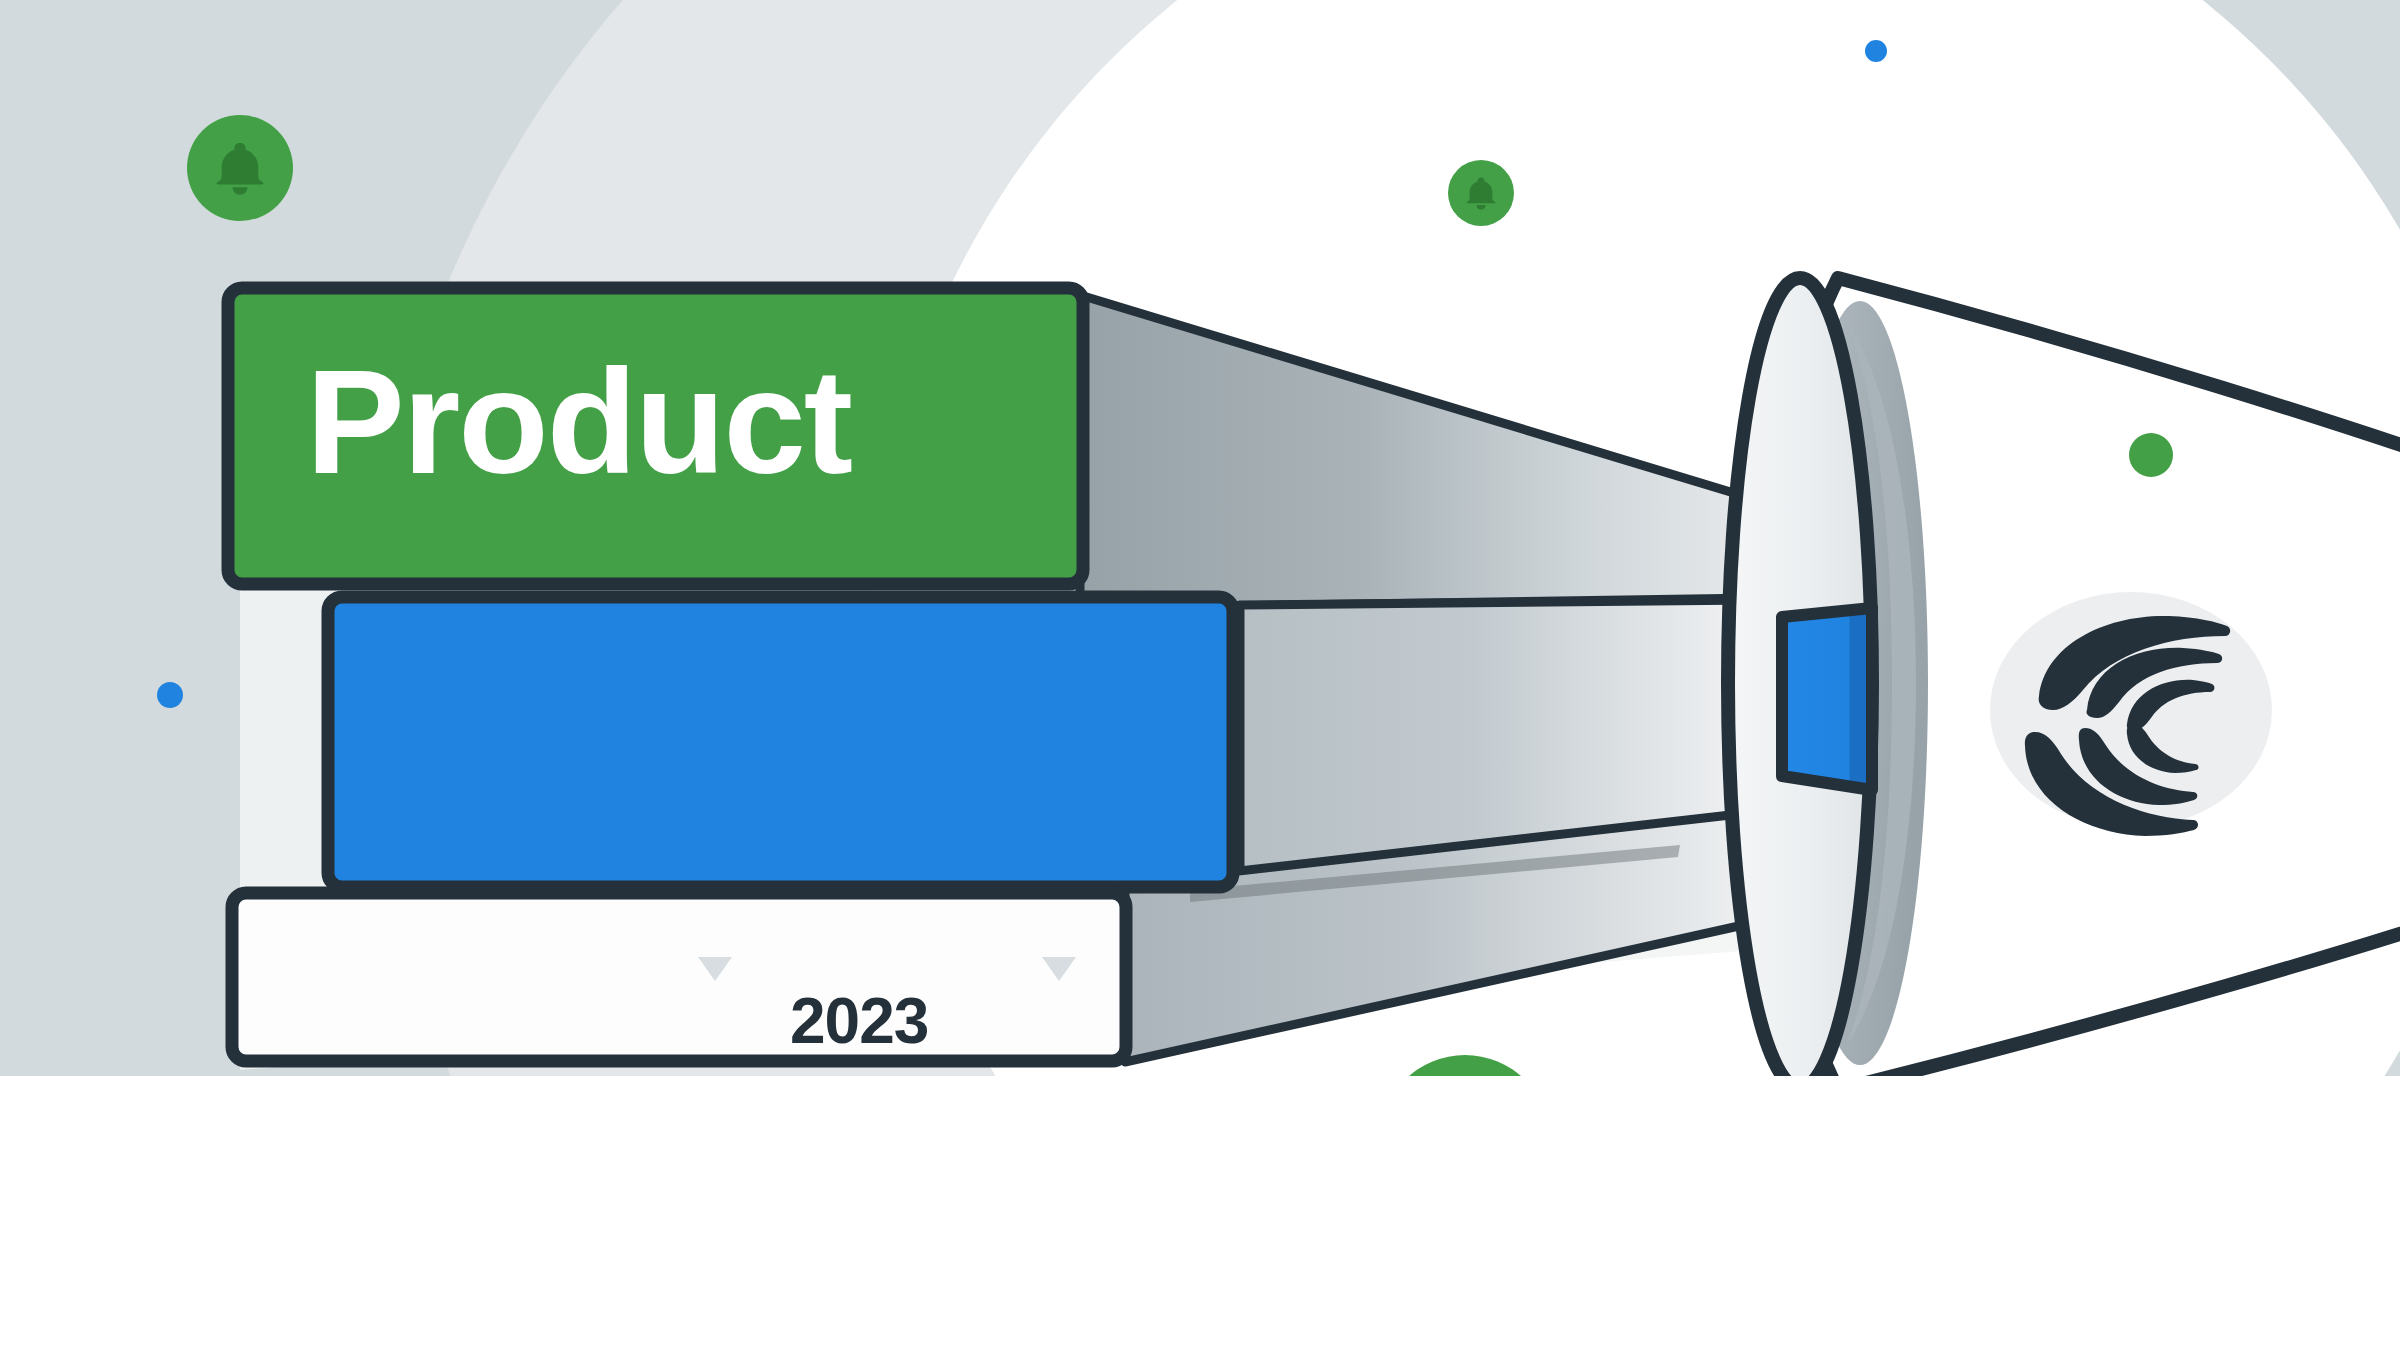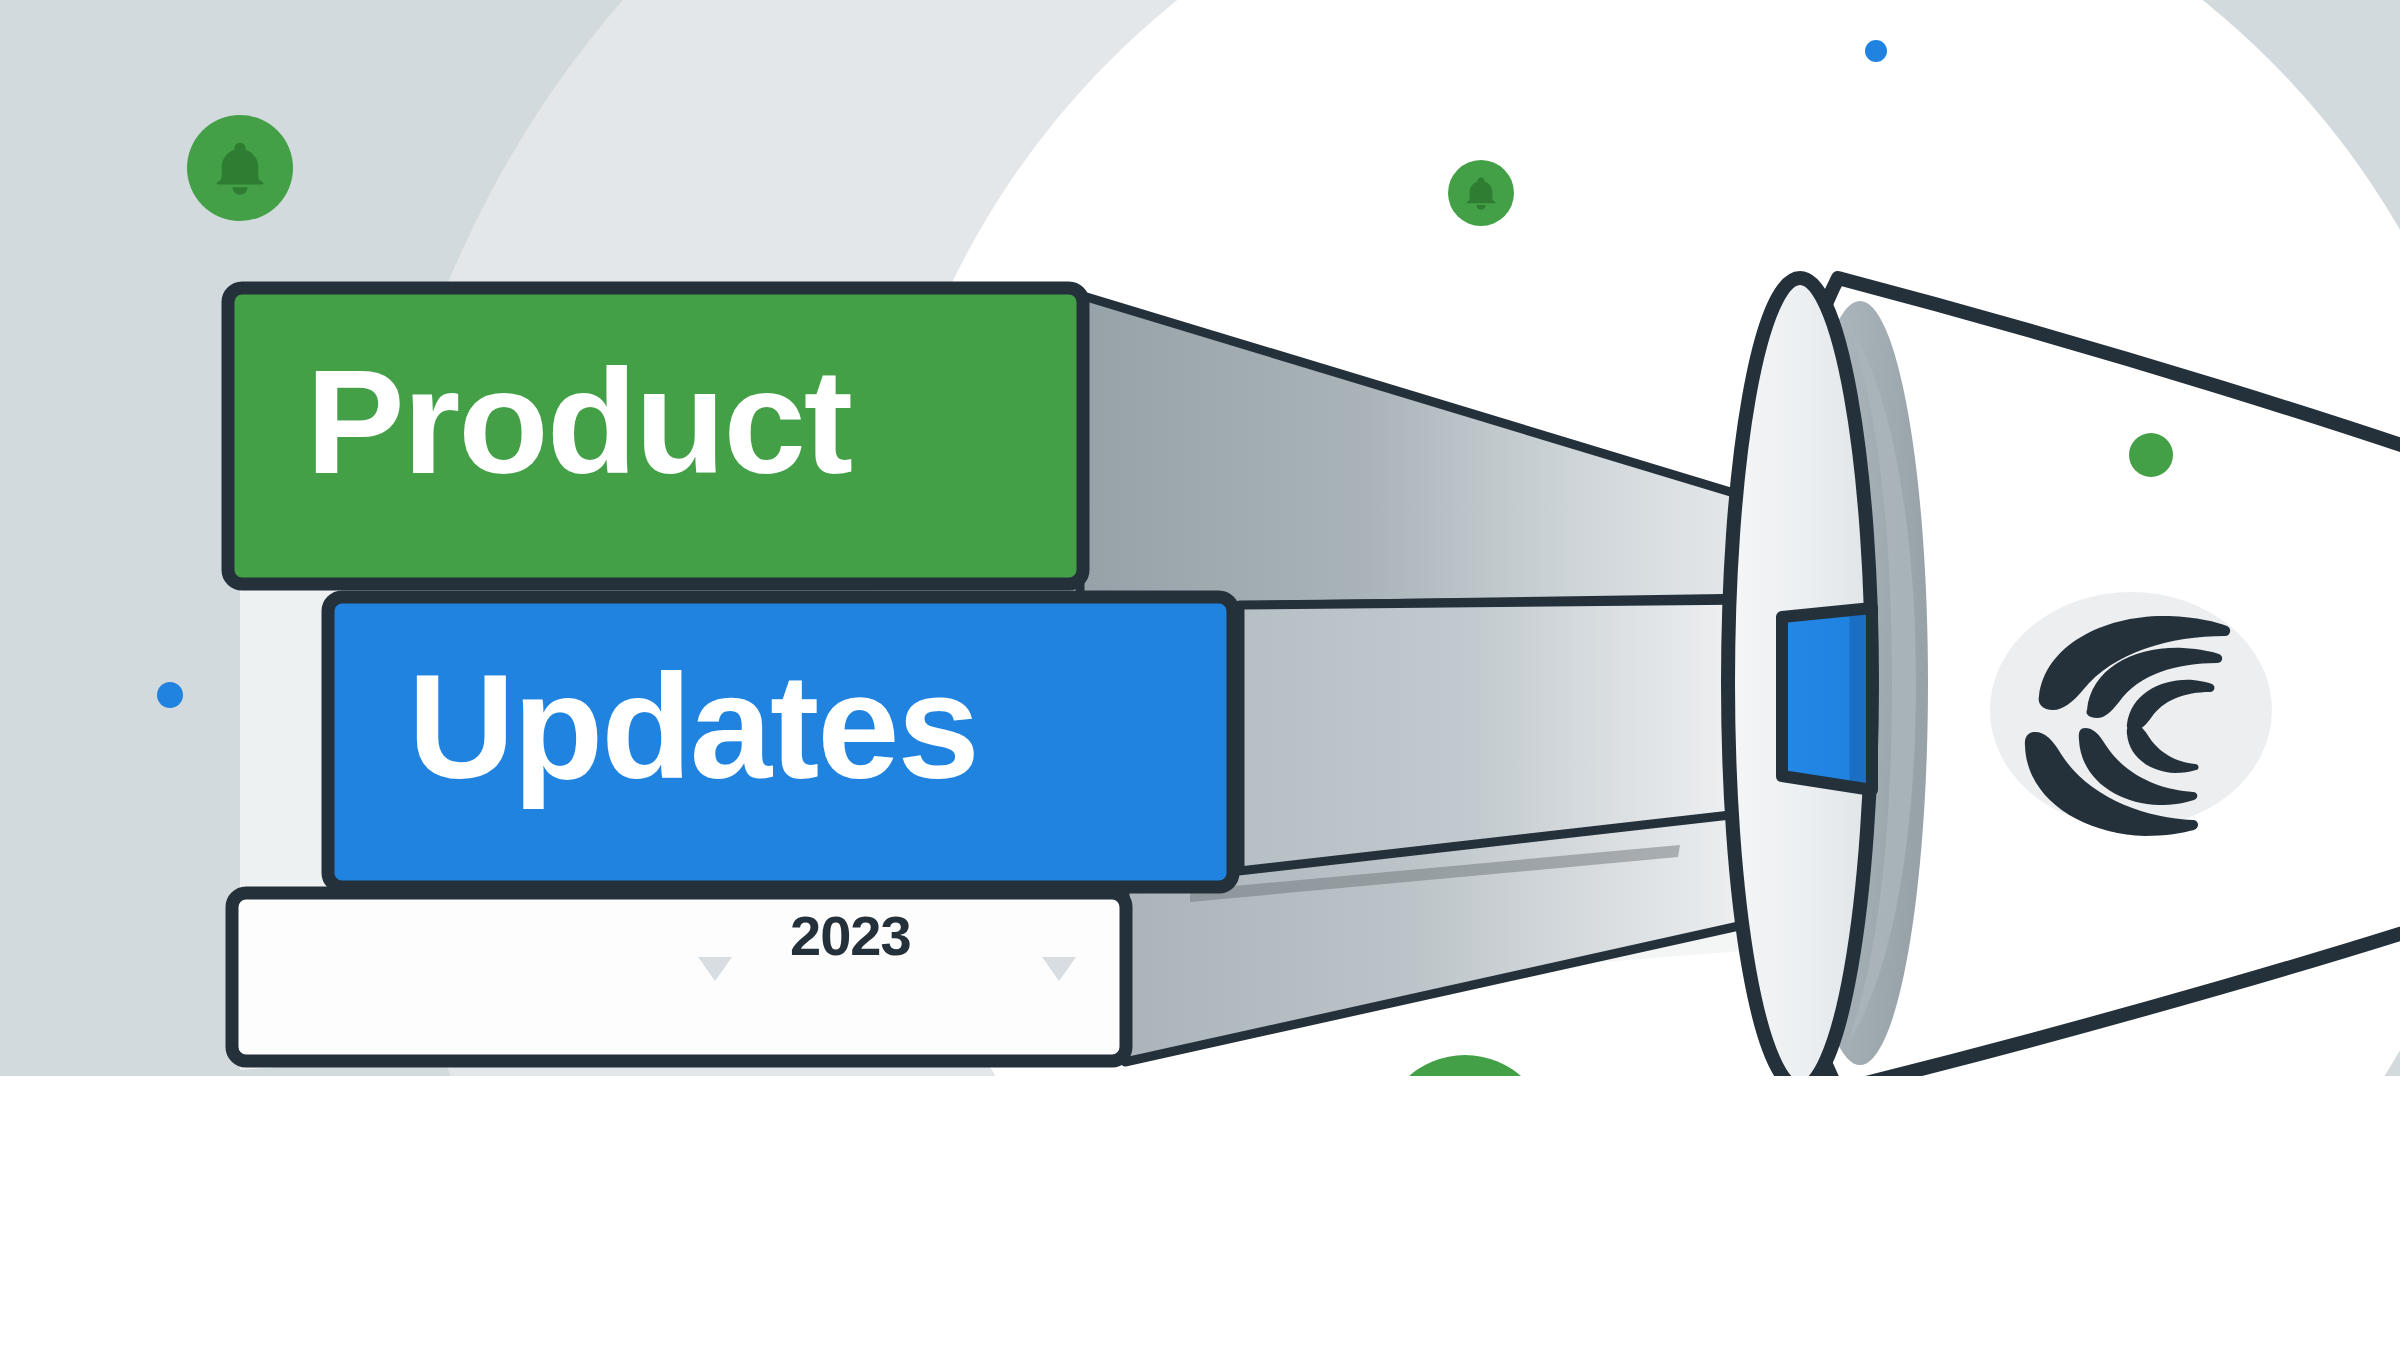--- a/index.html
+++ b/index.html
@@ -53,22 +53,22 @@
     line-height: 1;
     letter-spacing: -1px;
   }
   #text-month {
     left: 284px;
     top: 938px;
     font-size: 76px;
   }
   #text-year {
     left: 790px;
-    top: 908px;
-    font-size: 56px;
+    top: 989px;
+    font-size: 64px;
   }
   .caret {
     position: absolute;
     width: 0;
     height: 0;
     border-left: 17px solid transparent;
     border-right: 17px solid transparent;
     border-top: 24px solid #d8dde1;
   }
   #caret-month { left: 698px; top: 957px; }
@@ -256,20 +256,19 @@
       </g>
 
       <rect x="228" y="288" width="855" height="296" rx="14" fill="#43a047" stroke="#24313a" stroke-width="13"></rect>
       <rect x="328" y="597" width="905" height="290" rx="14" fill="#2083e0" stroke="#24313a" stroke-width="13"></rect>
       <rect x="232" y="893" width="894" height="168" rx="14" fill="#fdfdfd" stroke="#24313a" stroke-width="13"></rect>
     </g>
   </svg>
 
   <div class="banner-text" id="text-product">Product</div>
 
-  <div class="banner-text" id="text-updates">Updates</div>
 
   <div class="caret" id="caret-month"></div>
 
   <div class="date-text" id="text-year">2023</div>
   <div class="caret" id="caret-year"></div>
 
 </div>
 
 </body></html>

